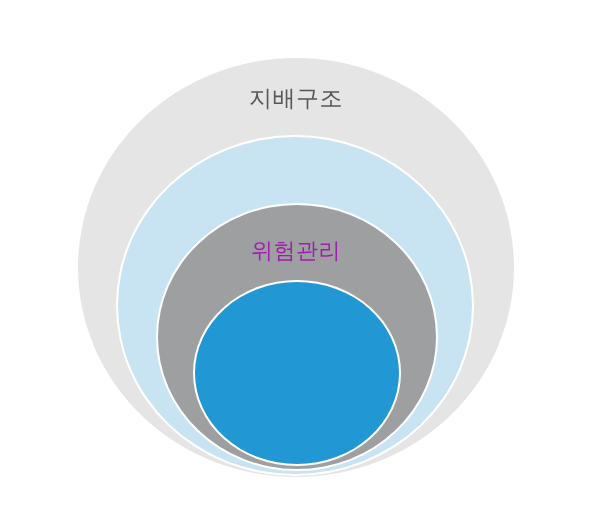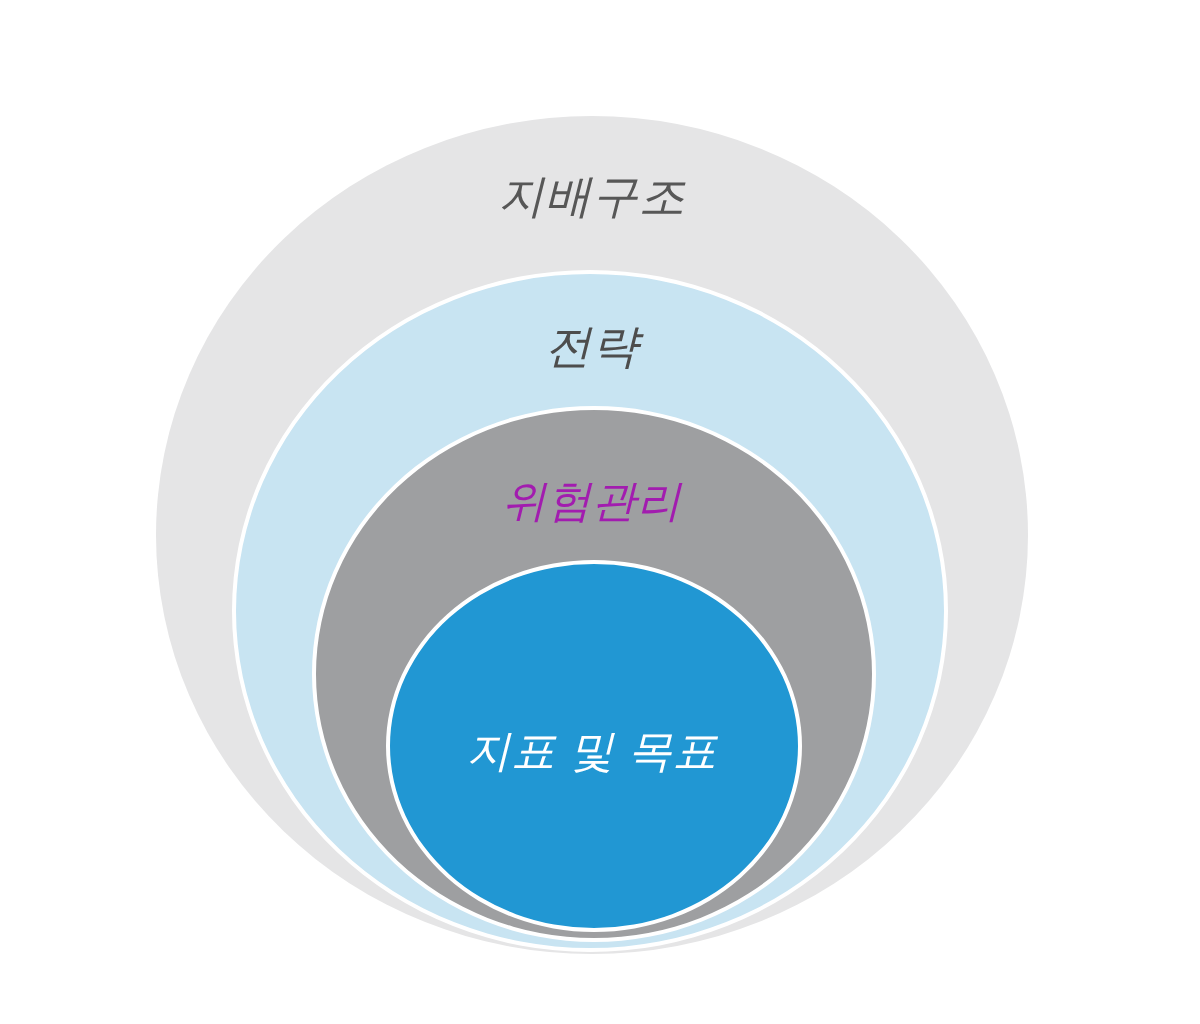--- a/index.html
+++ b/index.html
@@ -9,21 +9,20 @@
   body {
     width: 600px;
     height: 512px;
     font-family: "Liberation Sans", "DejaVu Sans", sans-serif;
     overflow: hidden;
   }
   .stage {
     position: relative;
     width: 600px;
     height: 372px;
-    font-style: italic;
   }
   .ring {
     position: absolute;
     border-radius: 50%;
     box-sizing: border-box;
   }
   .ring-strategy, .ring-risk, .ring-metrics {
     border: 2px solid #ffffff;
   }
   .ring-governance { left: 78px;  top: 58px;  width: 436px; height: 419px; }
@@ -52,19 +51,17 @@
   <div class="ring ring-governance" style="background-color: rgb(229, 229, 230);"></div>
 
   <div class="ring ring-strategy" style="background-color: rgb(200, 228, 242); border-color: rgb(255, 255, 255);"></div>
 
   <div class="ring ring-risk" style="background-color: rgb(158, 159, 161); border-color: rgb(255, 255, 255);"></div>
 
   <div class="ring ring-metrics" style="background-color: rgb(33, 151, 211); border-color: rgb(255, 255, 255);"></div>
 
   <div class="label label-governance" style="color: rgb(87, 87, 87);">지배구조</div>
 
-  <div class="label label-strategy" style="color: rgb(77, 77, 77);">전략</div>
 
   <div class="label label-risk" style="color: #a21caf;">위험관리</div>
 
-  <div class="label label-metrics" style="color: rgb(255, 255, 255);">지표 및 목표</div>
 
 </div>
 
 </body></html>

